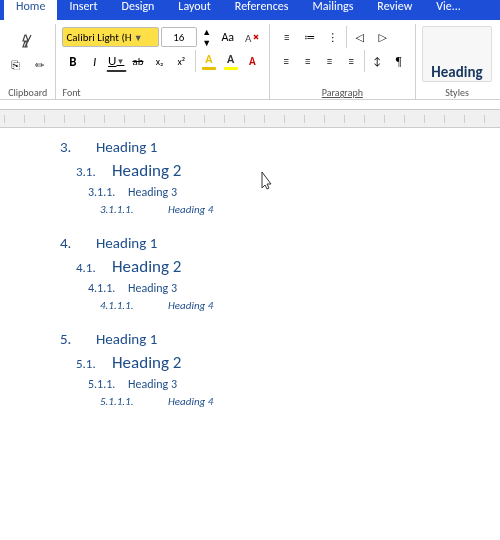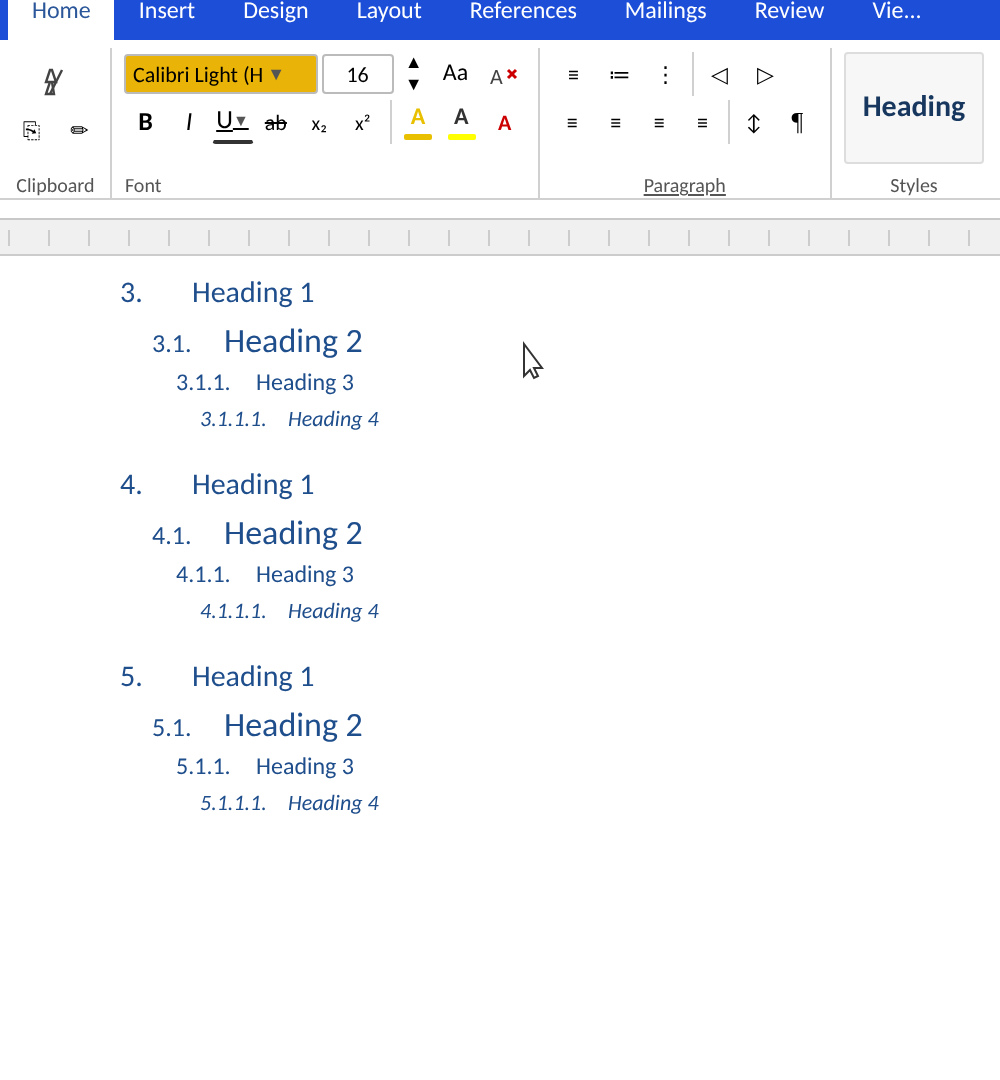--- a/index.html
+++ b/index.html
@@ -31,21 +31,21 @@
     
     .toc-l2 .toc-num { font-size: 13px; color: #1f4e8c; font-weight: 400; min-width: 52px; padding-left: 16px; }
     .toc-l2 .toc-text { font-size: 17px; color: #1f4e8c; font-weight: 400; }
 
     
     .toc-l3 .toc-num { font-size: 12px; color: #1f4e8c; font-weight: 400; min-width: 68px; padding-left: 28px; }
     .toc-l3 .toc-text { font-size: 12px; color: #1f4e8c; font-weight: 400; }
 
     
     .toc-l4 .toc-num { font-size: 11px; color: #1f4e8c; font-style: italic; min-width: 84px; padding-left: 40px; }
-    .toc-l4 .toc-text { font-size: 11px; color: #1f4e8c; font-style: italic; }
+    .toc-l4 .toc-text { font-size: 11px; color: #1f4e8c; font-style: italic; margin-left: 24px; }
     .icon-btn { width: 22px; height: 22px; display: flex; align-items: center; justify-content: center; border: 1px solid transparent; border-radius: 2px; cursor: pointer; font-size: 13px; }
   </style>
 </head>
 <body>
 
 <div class="tab-bar">
   <div class="tab active">Home</div>
   <div class="tab">Insert</div>
   <div class="tab">Design</div>
   <div class="tab">Layout</div>
@@ -69,21 +69,21 @@
         <div style="display:flex; gap:2px;">
           <div class="icon-btn" title="Copy" style="font-size:11px;">⎘</div>
           <div class="icon-btn" title="Format Painter" style="font-size:11px;">✏</div>
         </div>
       </div>
       <div style="font-size:10px; color:#555; margin-top:2px;">Clipboard</div>
     </div>
 
     <div style="display:flex; flex-direction:column; padding: 2px 6px 0 6px; border-right:1px solid #d0d0d0; gap:2px; min-width:180px;">
       <div style="display:flex; align-items:center; gap:2px;">
-        <div style="display:flex; align-items:center; border:1px solid #bbb; border-radius:2px; background:#eab308; height:20px; padding:0 3px; flex:1; font-size:11px; cursor:text;">
+        <div style="display:flex; align-items:center; border:1px solid #bbb; border-radius:2px; background:#fde047; height:20px; padding:0 3px; flex:1; font-size:11px; cursor:text;">
           <span>Calibri Light (H</span>
           <span style="color:#555; font-size:9px; margin-left:2px;">▼</span>
         </div>
         <div style="display:flex; align-items:center; border:1px solid #bbb; border-radius:2px; background:#fff; height:20px; width:36px; font-size:11px; justify-content:center; cursor:text;">16</div>
         <div style="display:flex; flex-direction:column; gap:1px;">
           <div class="icon-btn" style="width:16px;height:10px;font-size:9px;">▲</div>
           <div class="icon-btn" style="width:16px;height:10px;font-size:9px;">▼</div>
         </div>
         <div class="icon-btn" style="width:22px; font-size:12px;">Aa</div>
         <div class="icon-btn" style="width:22px; font-size:12px;">
@@ -137,21 +137,21 @@
         <div class="icon-btn" style="font-size:11px;">≡</div>
         <div class="icon-btn" style="font-size:11px;">≡</div>
         <div style="width:1px; background:#d0d0d0; margin:0 1px; align-self:stretch;"></div>
         <div class="icon-btn" style="font-size:11px;">↕</div>
         <div class="icon-btn" style="font-size:13px; font-family:serif;">¶</div>
       </div>
       <div style="font-size:10px; color:#555; margin-top:auto; text-align:center; padding-top:2px;text-decoration:underline;">Paragraph</div>
     </div>
 
     <div style="display:flex; flex-direction:column; padding: 2px 4px 0 6px; flex:1; min-width:80px;">
-      <div style="display:flex; align-items:center; justify-content:center; flex:1; border:1px solid #ddd; background:#f7f7f7; border-radius:2px; margin-bottom:2px;">
+      <div style="display:flex; align-items:flex-end; justify-content:center; flex:1; border:1px solid #ddd; background:#f7f7f7; border-radius:2px; margin-bottom:2px;">
         <span style="font-size:15px; color:#17375e; font-weight:600;">Heading</span>
       </div>
       <div style="font-size:10px; color:#555; text-align:center; padding-top:2px;">Styles</div>
     </div>
 
   </div>
 </div>
 
 <div style="height:18px; background:#f0f0f0; border-bottom:1px solid #ccc; display:flex; align-items:center; padding:0 4px; font-size:9px; color:#888;">
   <div style="width:100%; height:8px; background: linear-gradient(to right, #ccc 1px, transparent 1px); background-size: 20px 100%;"></div>

